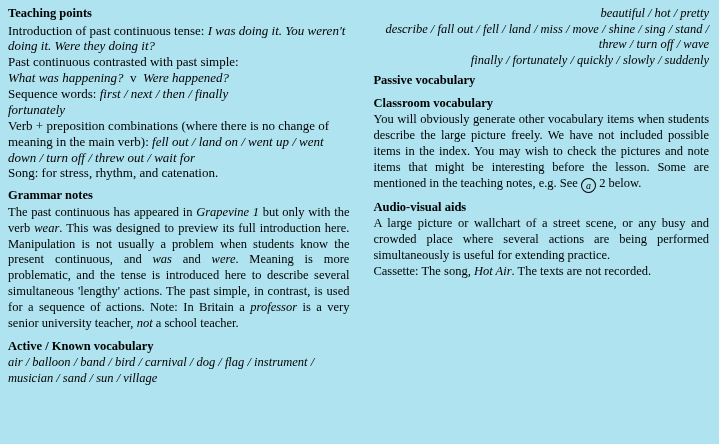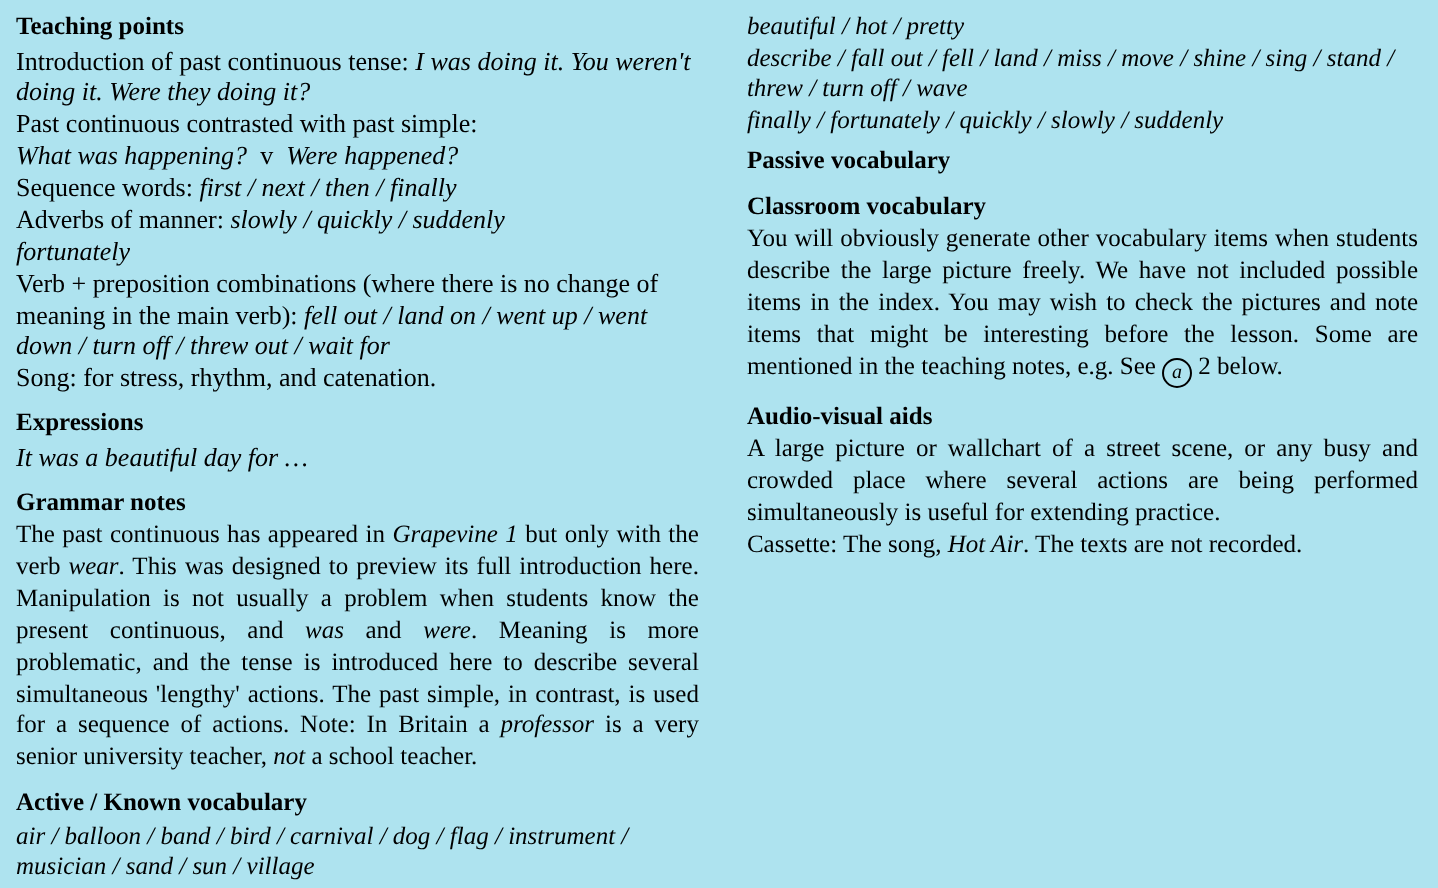--- a/index.html
+++ b/index.html
@@ -30,21 +30,21 @@
   .col.left { padding-right: 2px; }
   .col.right { padding-left: 8px; }
 
   h3.head {
     font-size: 12.5px;
     font-weight: bold;
     margin: 0 0 1px 0;
     line-height: 1.25;
   }
   .sec { margin-bottom: 7px; }
-  .sec.tight { margin-bottom: 5px; }
+  .sec.tight { margin-bottom: 5px; text-align: right; }
   p.line {
     font-size: 13px;
     line-height: 1.22;
     margin: 0;
     text-indent: 0;
   }
   p.para {
     font-size: 12.5px;
     line-height: 1.27;
     margin: 0;
@@ -78,30 +78,25 @@
 <div class="page">
 
   <div class="col left">
 
     <div class="sec">
       <h3 class="head">Teaching points</h3>
       <p class="line">Introduction of past continuous tense: <span class="it">I was doing it. You weren't doing it. Were they doing it?</span></p>
       <p class="line">Past continuous contrasted with past simple:</p>
       <p class="line"><span class="it">What was happening?</span>&nbsp; v&nbsp; <span class="it">Were happened?</span></p>
       <p class="line">Sequence words: <span class="it">first / next / then / finally</span></p>
-      <p class="line">Adverbs of manner: <span class="it">slowly / quickly / suddenly</span></p>
       <p class="line"><span class="it">fortunately</span></p>
       <p class="line">Verb + preposition combinations (where there is no change of meaning in the main verb): <span class="it">fell out / land on / went up / went down / turn off / threw out / wait for</span></p>
       <p class="line">Song: for stress, rhythm, and catenation.</p>
     </div>
 
-    <div class="sec">
-      <h3 class="head">Expressions</h3>
-      <p class="line it">It was a beautiful day for …</p>
-    </div>
 
     <div class="sec">
       <h3 class="head">Grammar notes</h3>
       <p class="para">The past continuous has appeared in <span class="it">Grapevine 1</span> but only with the verb <span class="it">wear</span>. This was designed to preview its full introduction here. Manipulation is not usually a problem when students know the present continuous, and <span class="it">was</span> and <span class="it">were</span>. Meaning is more problematic, and the tense is introduced here to describe several simultaneous 'lengthy' actions. The past simple, in contrast, is used for a sequence of actions. Note: In Britain a <span class="it">professor</span> is a very senior university teacher, <span class="it">not</span> a school teacher.</p>
     </div>
 
     <div class="sec">
       <h3 class="head">Active / Known vocabulary</h3>
       <p class="vocab">air / balloon / band / bird / carnival / dog / flag / instrument / musician / sand / sun / village</p>
     </div>

